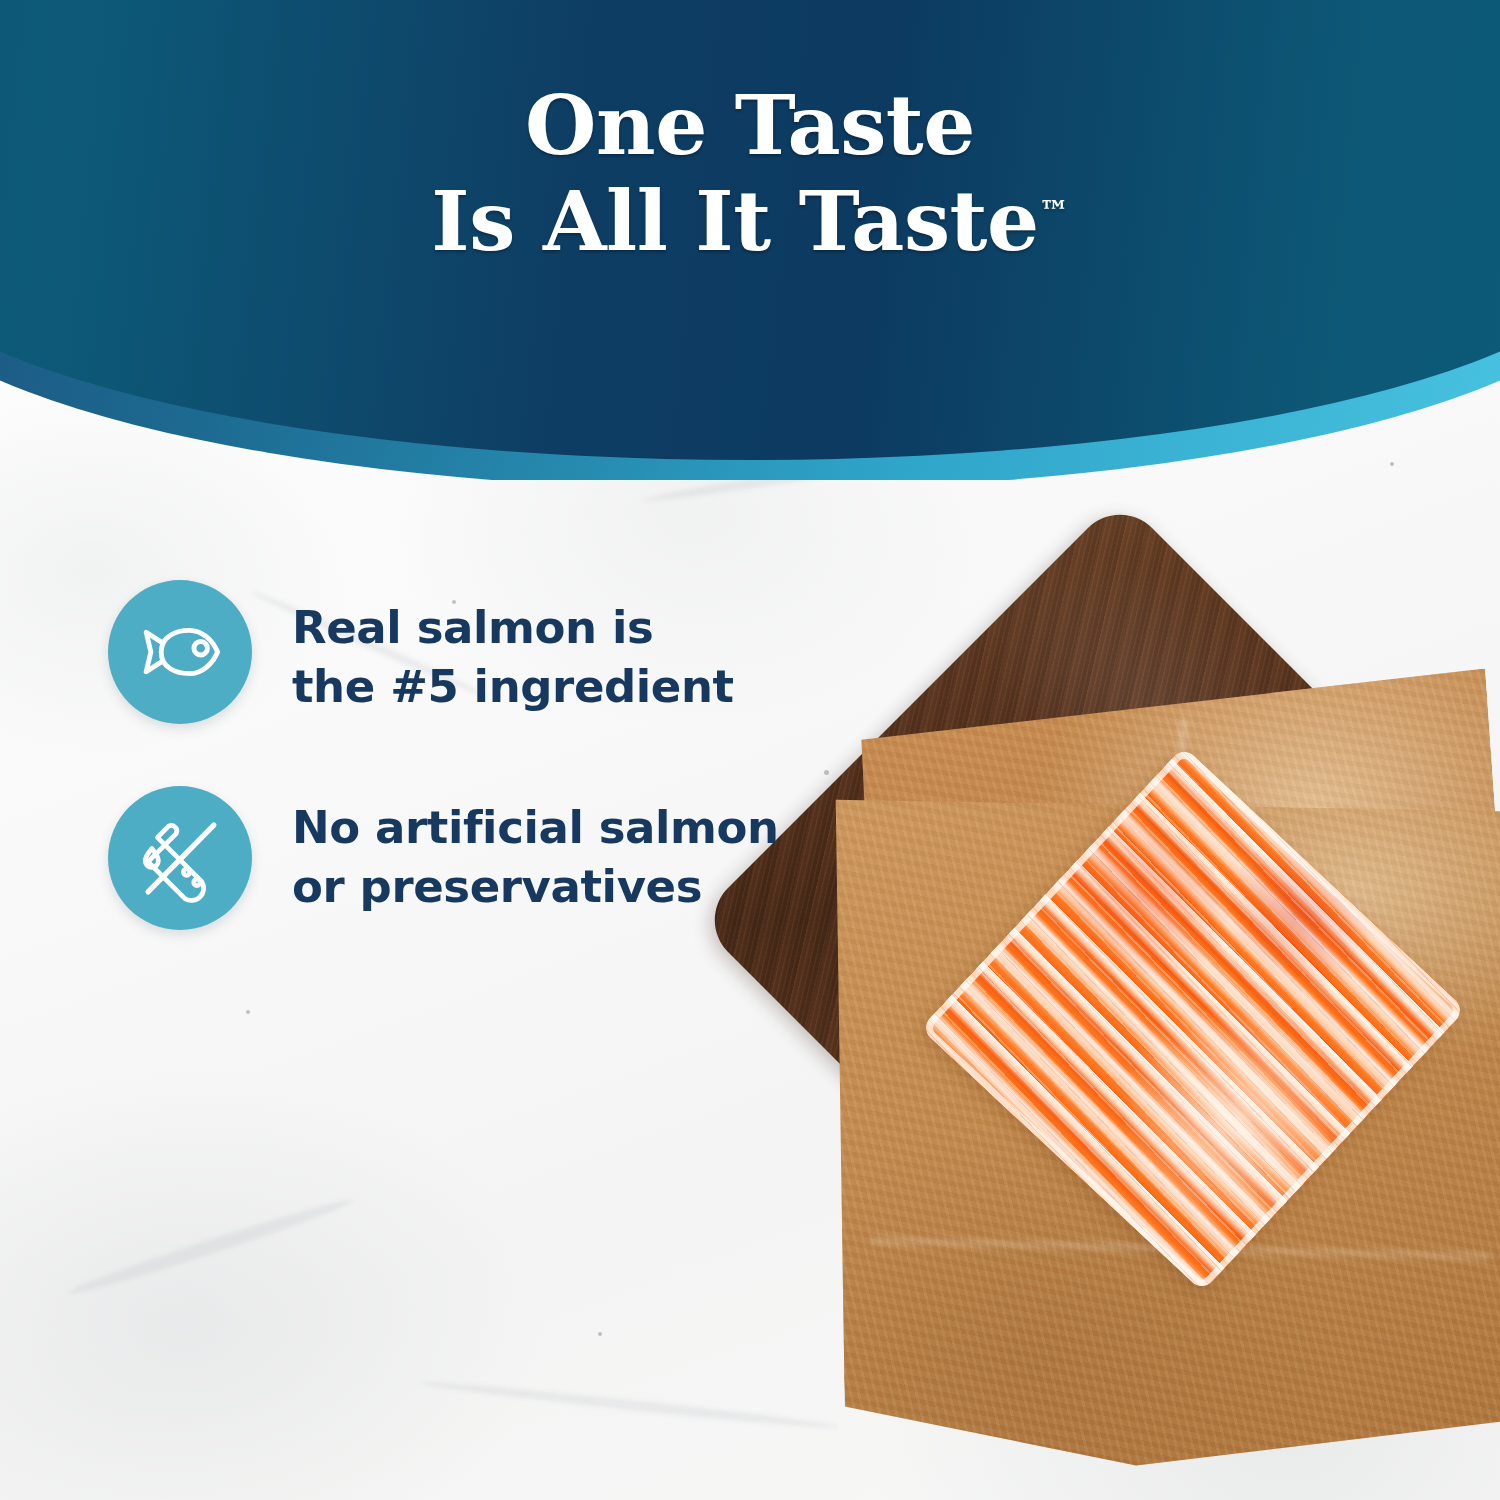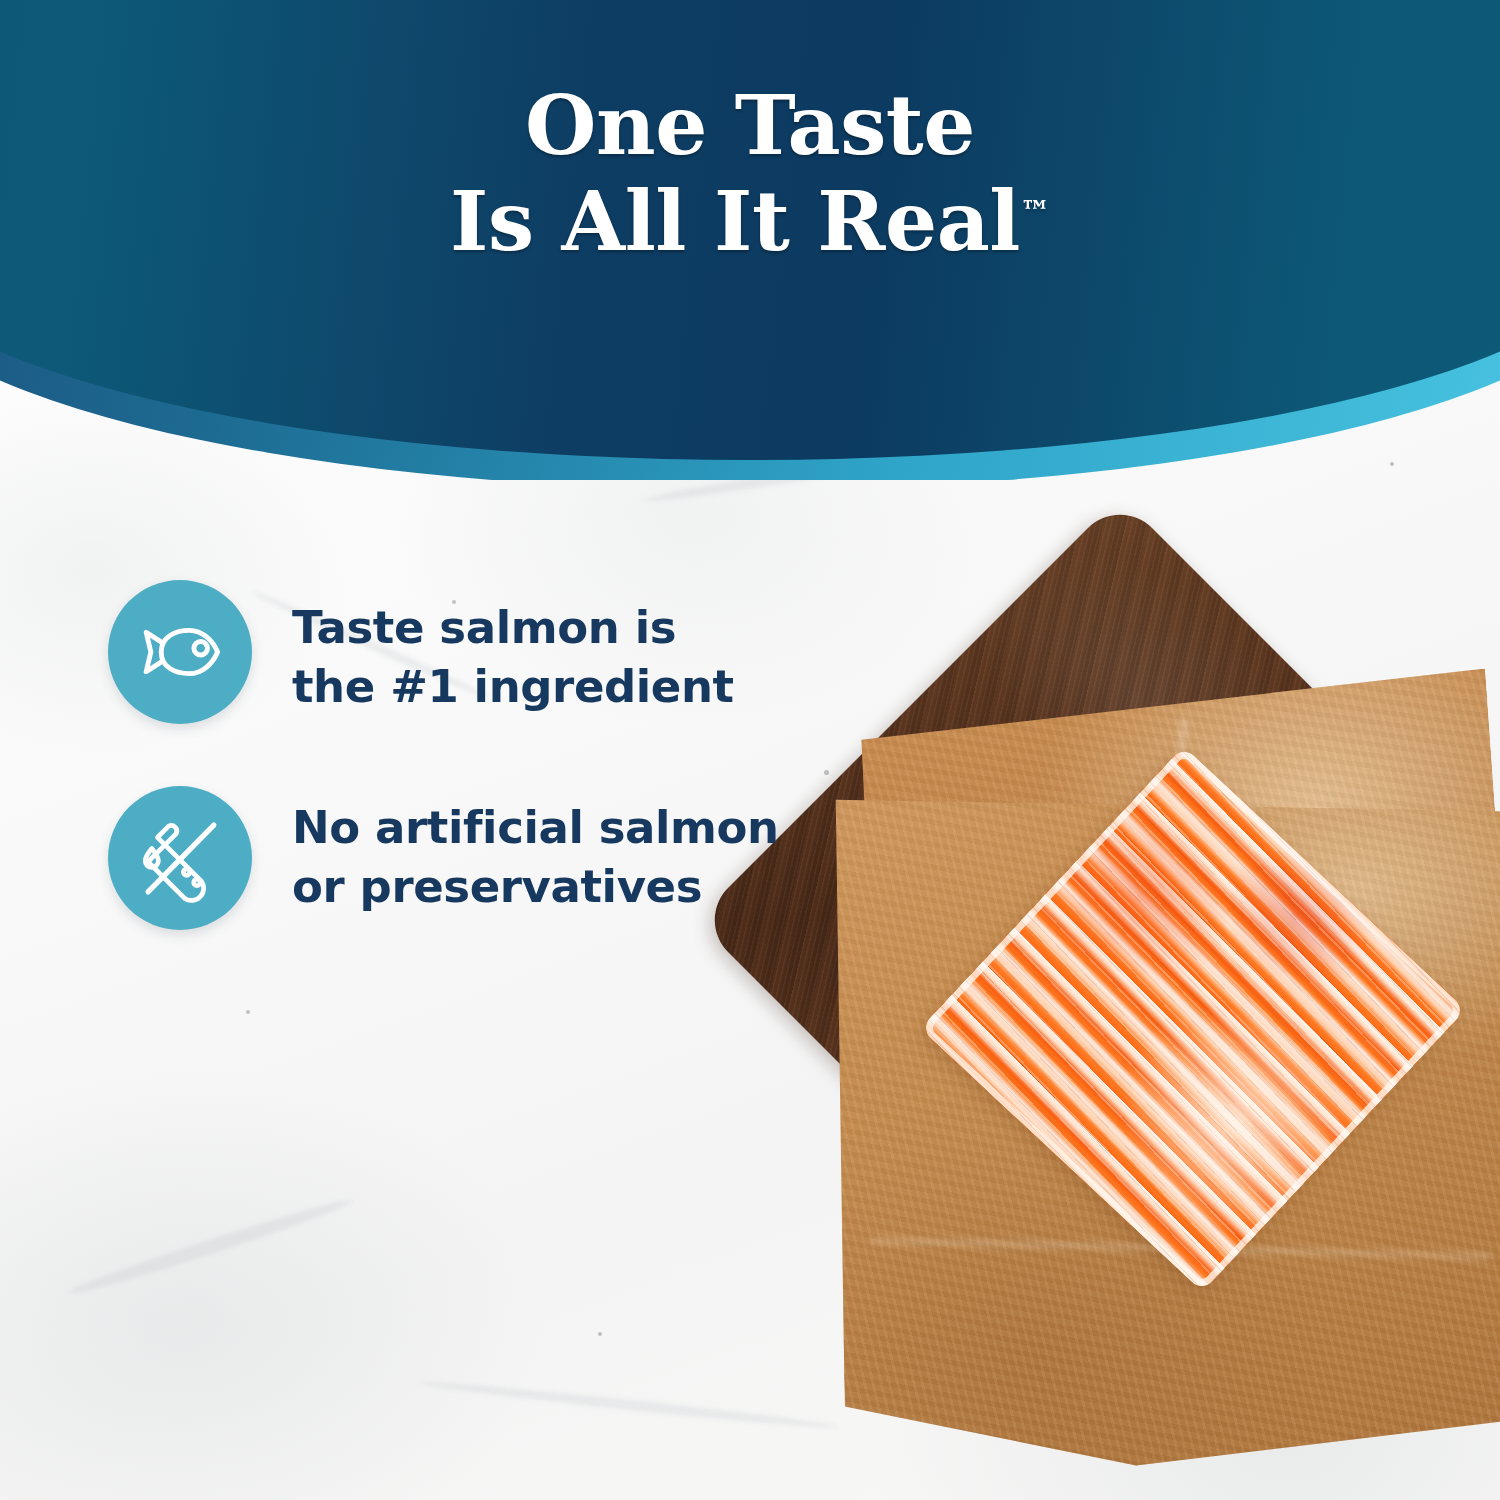--- a/index.html
+++ b/index.html
@@ -301,39 +301,39 @@
     <div class="fillet">
       <div class="fillet-edge"></div>
     </div>
   </div>
 
   <div class="header-wrap">
     <div class="header-accent"></div>
     <div class="header-main"></div>
     <div class="headline">
       <span class="ln">One Taste</span>
-      <span class="ln"><span>Is All It Real</span><span class="tm">™</span></span>
+      <span class="ln"><span>Is All It Taste</span><span class="tm">™</span></span>
     </div>
   </div>
 
   <div class="bullets">
 
     <div class="bullet b1">
       <div class="icon-circle">
         <svg width="94" height="94" viewBox="0 0 100 100">
           <g fill="none" stroke="#ffffff" stroke-width="5.2" stroke-linecap="round" stroke-linejoin="round">
             <path d="M30 50 C30 33, 46 27, 60 27 C74 27, 85 38, 90 50 C85 62, 74 73, 60 73 C46 73, 30 67, 30 50 Z"></path>
             <path d="M31 40 L14 29 L19 50 L14 71 L31 60"></path>
             <circle cx="72" cy="46" r="7.2"></circle>
           </g>
         </svg>
       </div>
       <div class="bullet-text">
-        <span class="ln">Taste salmon is</span>
-        <span class="ln">the #1 ingredient</span>
+        <span class="ln">Real salmon is</span>
+        <span class="ln">the #5 ingredient</span>
       </div>
     </div>
 
 
     <div class="bullet b3">
       <div class="icon-circle">
         <svg width="94" height="94" viewBox="0 0 100 100">
           <g fill="none" stroke="#ffffff" stroke-width="5" stroke-linecap="round" stroke-linejoin="round">
             <path d="M26 28 L38 16 a6 6 0 0 1 8 8 L34 36 Z"></path>
             <path d="M34 36 L73 75 a13 13 0 0 1 -18 18 L16 54 Z" transform="translate(0,0)"></path>

